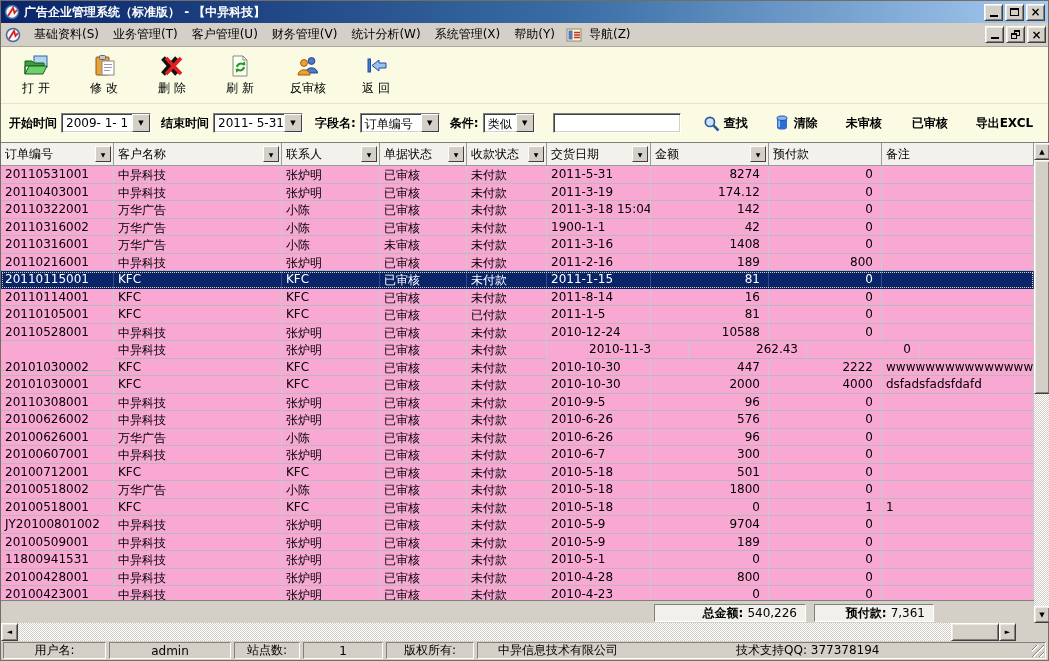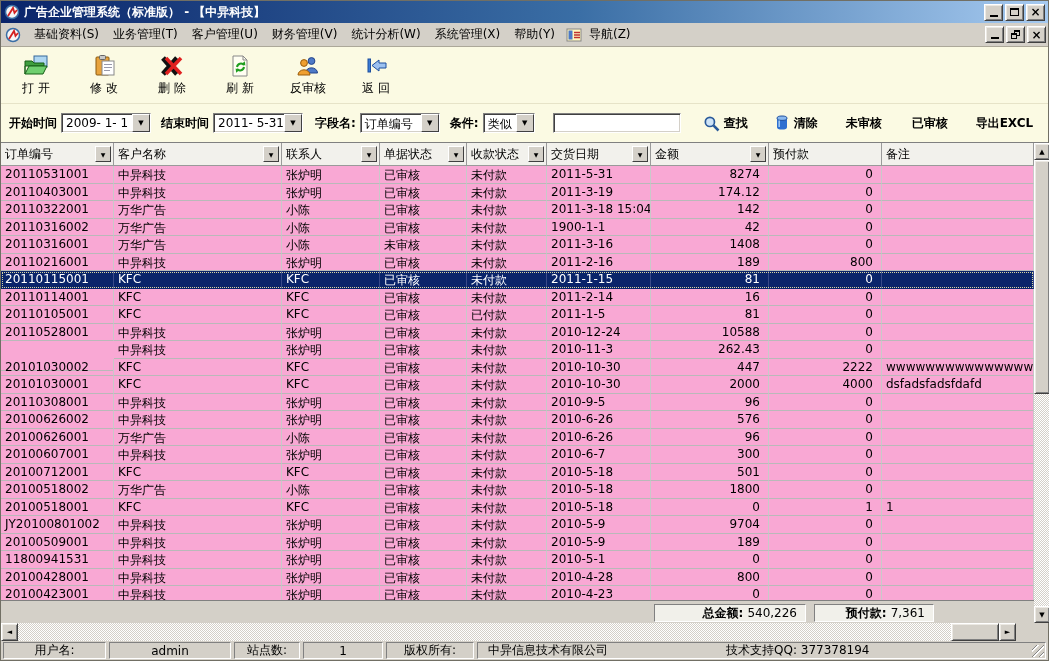--- a/index.html
+++ b/index.html
@@ -78,21 +78,21 @@
 
   .hscroll{height:18px;flex:none;display:flex;}
   .hscroll .sbtn{width:17px;height:18px;}
   .htrack{width:981px;flex:none;position:relative;}
   .hthumb{position:absolute;right:0;top:0;width:48px;height:18px;background:#d4d0c8;border:1px solid;border-color:#fff #404040 #404040 #fff;box-shadow:inset 1px 1px 0 #ece9e3,inset -1px -1px 0 #808080;box-sizing:border-box;}
   .scorner{width:17px;height:18px;background:#d4d0c8;flex:none;}
 
   
   .statusbar{height:20px;flex:1;background:#d4d0c8;display:flex;align-items:center;gap:3px;padding:1px 2px;}
   .sseg{height:17px;box-sizing:border-box;border:1px solid;border-color:#808080 #fff #fff #808080;display:flex;align-items:center;justify-content:center;white-space:nowrap;flex:none;font-size:12px;}
-  .sseg.last{flex:1;justify-content:flex-start;padding-left:10px;position:relative;}
+  .sseg.last{flex:1;justify-content:flex-start;padding-left:20px;position:relative;}
   .sseg.last .support{margin-left:118px;}
   .grip{position:absolute;right:1px;bottom:1px;width:12px;height:12px;background:repeating-linear-gradient(-45deg,transparent 0 2px,#fff 2px 3px,#848484 3px 4px,transparent 4px 5px);}
 </style>
 </head>
 <body>
 
 <div class="window">
 
   <div class="titlebar">
     <span class="ticon">
@@ -385,21 +385,21 @@
             <div class="gcell num" style="width: 118px;">81</div>
             <div class="gcell num" style="width: 113px;">0</div>
             <div class="gcell" style="width: 152px;"></div>
           </div>
           <div class="grow">
             <div class="gcell" style="width: 113px;">20110114001</div>
             <div class="gcell" style="width: 168px;">KFC</div>
             <div class="gcell" style="width: 98px;">KFC</div>
             <div class="gcell" style="width: 87px;">已审核</div>
             <div class="gcell" style="width: 80px;">未付款</div>
-            <div class="gcell" style="width: 104px;">2011-2-14</div>
+            <div class="gcell" style="width: 104px;">2011-8-14</div>
             <div class="gcell num" style="width: 118px;">16</div>
             <div class="gcell num" style="width: 113px;">0</div>
             <div class="gcell" style="width: 152px;"></div>
           </div>
           <div class="grow">
             <div class="gcell" style="width: 113px;">20110105001</div>
             <div class="gcell" style="width: 168px;">KFC</div>
             <div class="gcell" style="width: 98px;">KFC</div>
             <div class="gcell" style="width: 87px;">已审核</div>
             <div class="gcell" style="width: 80px;">已付款</div>
@@ -418,21 +418,21 @@
             <div class="gcell num" style="width: 118px;">10588</div>
             <div class="gcell num" style="width: 113px;">0</div>
             <div class="gcell" style="width: 152px;"></div>
           </div>
           <div class="grow">
             <div class="gcell" style="width: 113px; margin-top: 28px;">20110515001</div>
             <div class="gcell" style="width: 168px;">中异科技</div>
             <div class="gcell" style="width: 98px;">张炉明</div>
             <div class="gcell" style="width: 87px;">已审核</div>
             <div class="gcell" style="width: 80px;">未付款</div>
-            <div class="gcell" style="width: 104px;">2010-11-3</div>
+            <div class="gcell" style="width: 104px; margin-left: 38px;">2010-11-3</div>
             <div class="gcell num" style="width: 118px;">262.43</div>
             <div class="gcell num" style="width: 113px;">0</div>
             <div class="gcell" style="width: 152px;"></div>
           </div>
           <div class="grow">
             <div class="gcell" style="width: 113px;">20101030002</div>
             <div class="gcell" style="width: 168px;">KFC</div>
             <div class="gcell" style="width: 98px;">KFC</div>
             <div class="gcell" style="width: 87px;">已审核</div>
             <div class="gcell" style="width: 80px;">未付款</div>

